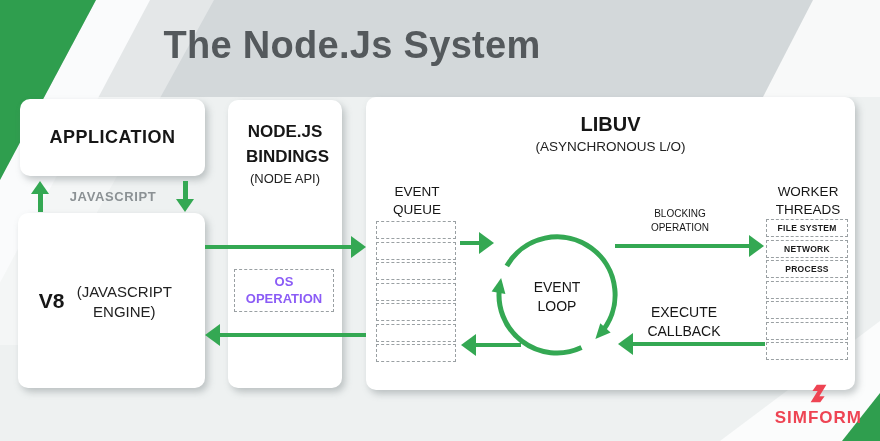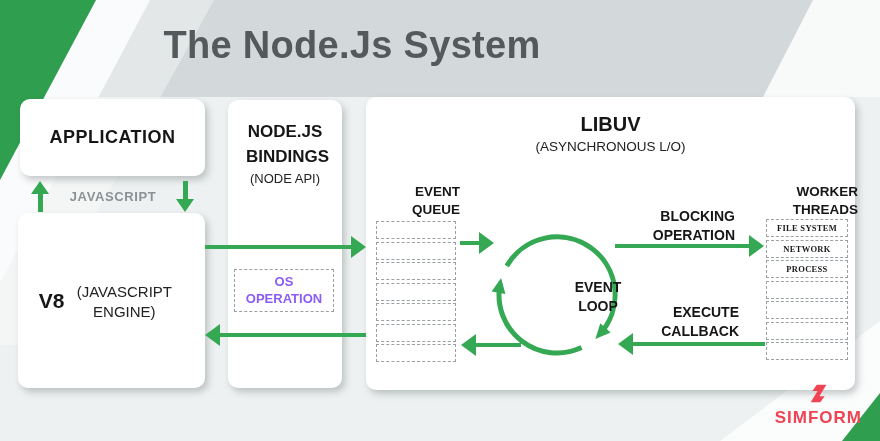--- a/index.html
+++ b/index.html
@@ -43,34 +43,34 @@
   .card-bindings .t{margin-top:20px;font-size:17px;font-weight:bold;color:#161616;line-height:1.45;padding:0 18px;}
   .card-bindings .s{font-size:13px;color:#222;margin-top:2px;}
   .os-box{position:absolute;left:6px;top:169px;width:100px;height:43px;border:1.5px dashed #9aa0a3;
           display:flex;align-items:center;justify-content:center;}
   .os-box .x{font-size:13px;font-weight:bold;color:#8b5cf6;line-height:1.25;width:82px;text-align:center;}
   .card-libuv{left:366px;top:97px;width:489px;height:293px;}
   .libuv-head{position:absolute;top:16px;left:0;width:100%;text-align:center;}
   .libuv-head .t{font-size:20px;font-weight:bold;color:#161616;}
   .libuv-head .s{font-size:13.5px;color:#222;margin-top:3px;}
 
-  .small-caps-label{position:absolute;text-align:right;font-weight:bold;color:#161616;line-height:1.35;}
+  .small-caps-label{position:absolute;text-align:center;font-weight:normal;color:#161616;line-height:1.35;}
   .eq-label{left:8px;top:86px;width:86px;font-size:13.5px;}
   .wt-label{left:392px;top:86px;width:100px;font-size:13.5px;}
-  .blocking-label{left:259px;top:110px;width:110px;font-size:14px;}
+  .blocking-label{left:259px;top:110px;width:110px;font-size:10px;}
   .callback-label{left:263px;top:206px;width:110px;font-size:14px;}
   .loop-label{position:absolute;left:161px;top:181px;width:60px;text-align:center;
-              font-size:14px;font-weight:bold;color:#161616;line-height:1.35;margin-left:41px;}
+              font-size:14px;font-weight:normal;color:#161616;line-height:1.35;}
 
   .stack{position:absolute;width:82px;}
   .queue-stack{left:10px;top:124px;width:80px;}
   .worker-stack{left:400px;top:122px;}
   .slot{height:18px;border:1.5px dashed #9aa0a3;margin-bottom:2.5px;background:#fff;
         display:flex;align-items:center;justify-content:center;
-        font-size:8.5px;font-weight:bold;letter-spacing:.3px;color:#1a1a1a;font-family:Liberation Serif, serif;}
+        font-size:8.5px;font-weight:bold;letter-spacing:.3px;color:#1a1a1a;}
 
   
   .arr{position:absolute;}
   .arr .shaft{position:absolute;background:var(--color-green,#34a853);}
   .arr .head{position:absolute;width:0;height:0;}
   .arr-right .shaft{left:0;right:13px;top:50%;margin-top:-2.2px;height:4.5px;}
   .arr-right .head{right:0;top:50%;margin-top:-11px;
       border-top:11px solid transparent;border-bottom:11px solid transparent;
       border-left:15px solid var(--color-green,#34a853);}
   .arr-left .shaft{right:0;left:13px;top:50%;margin-top:-2.2px;height:4.5px;}

